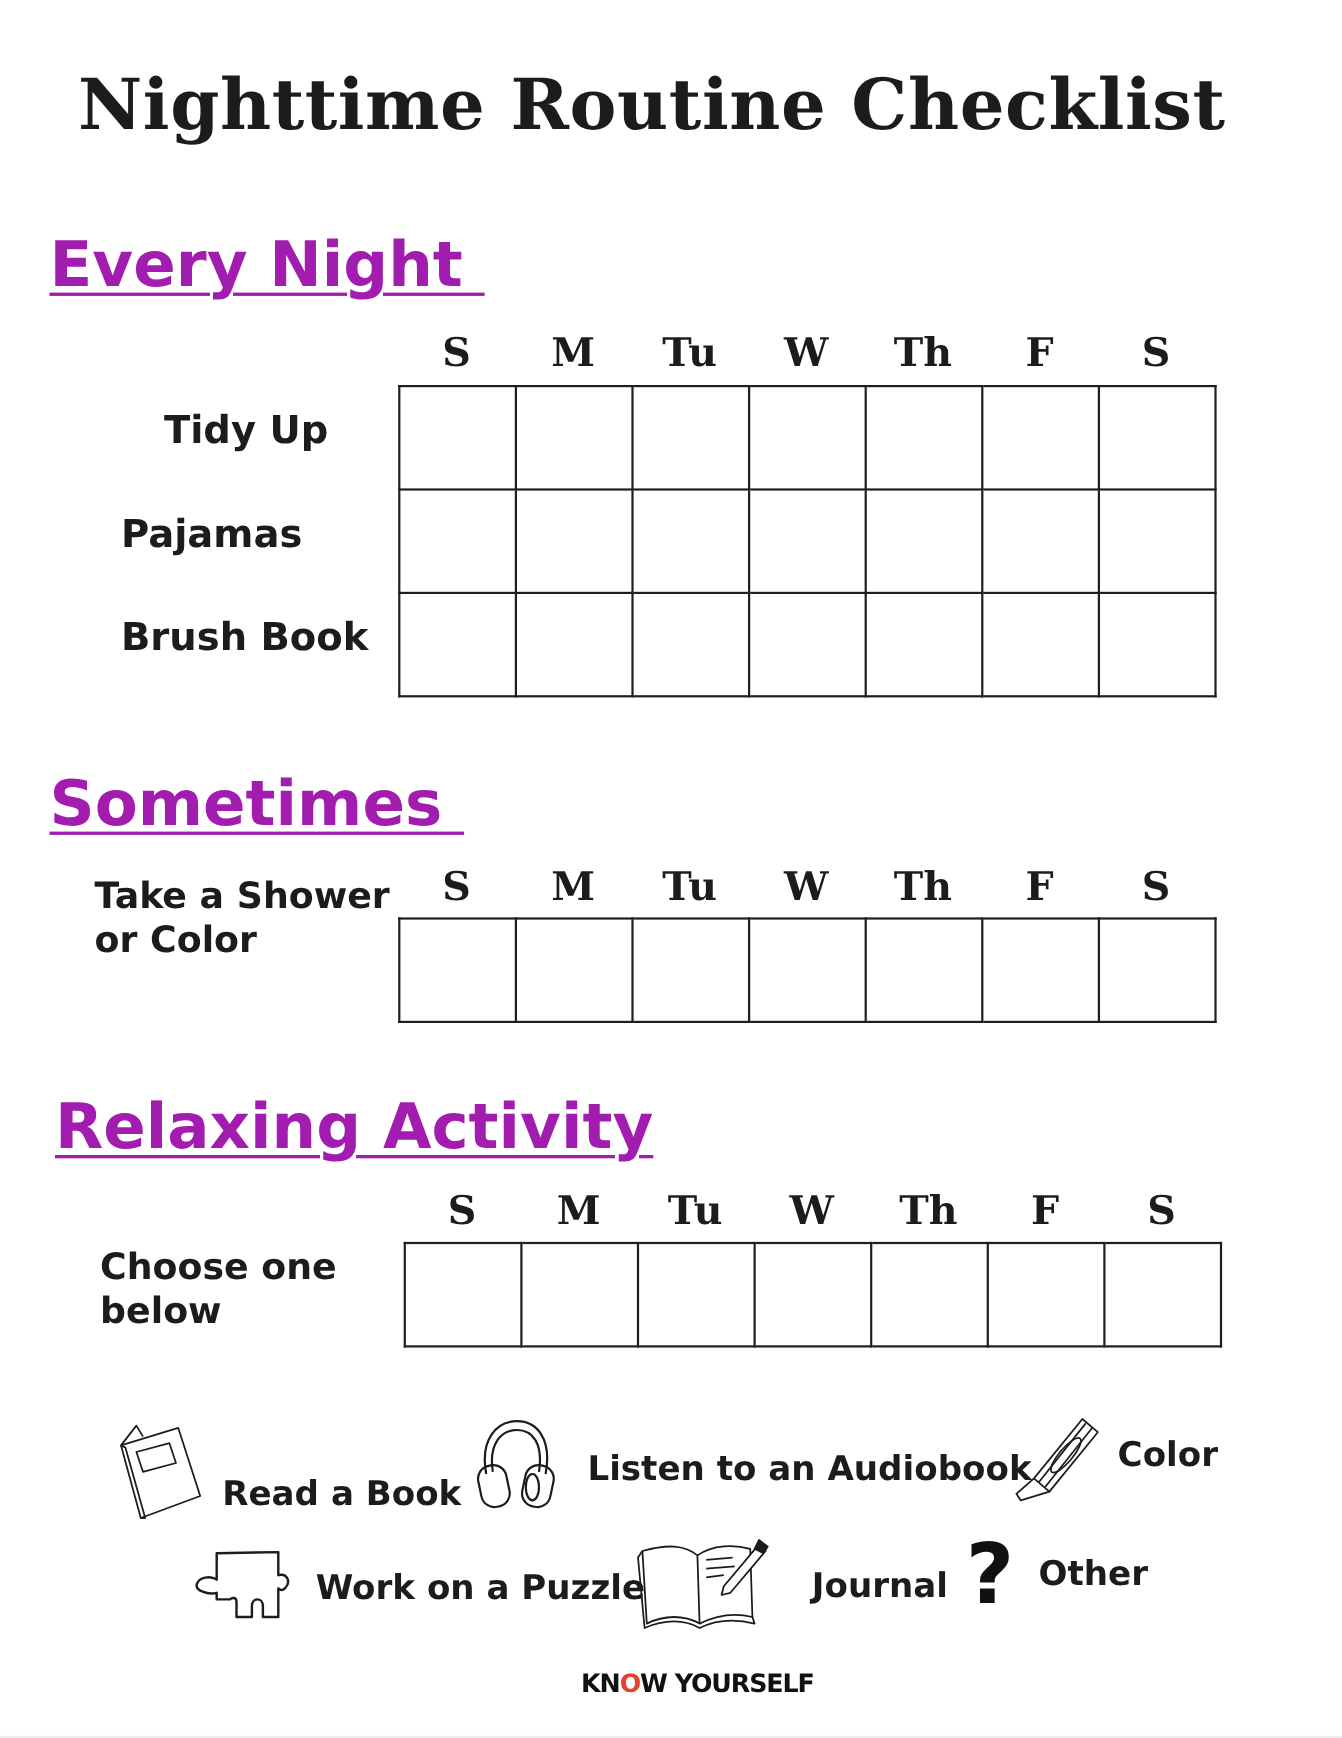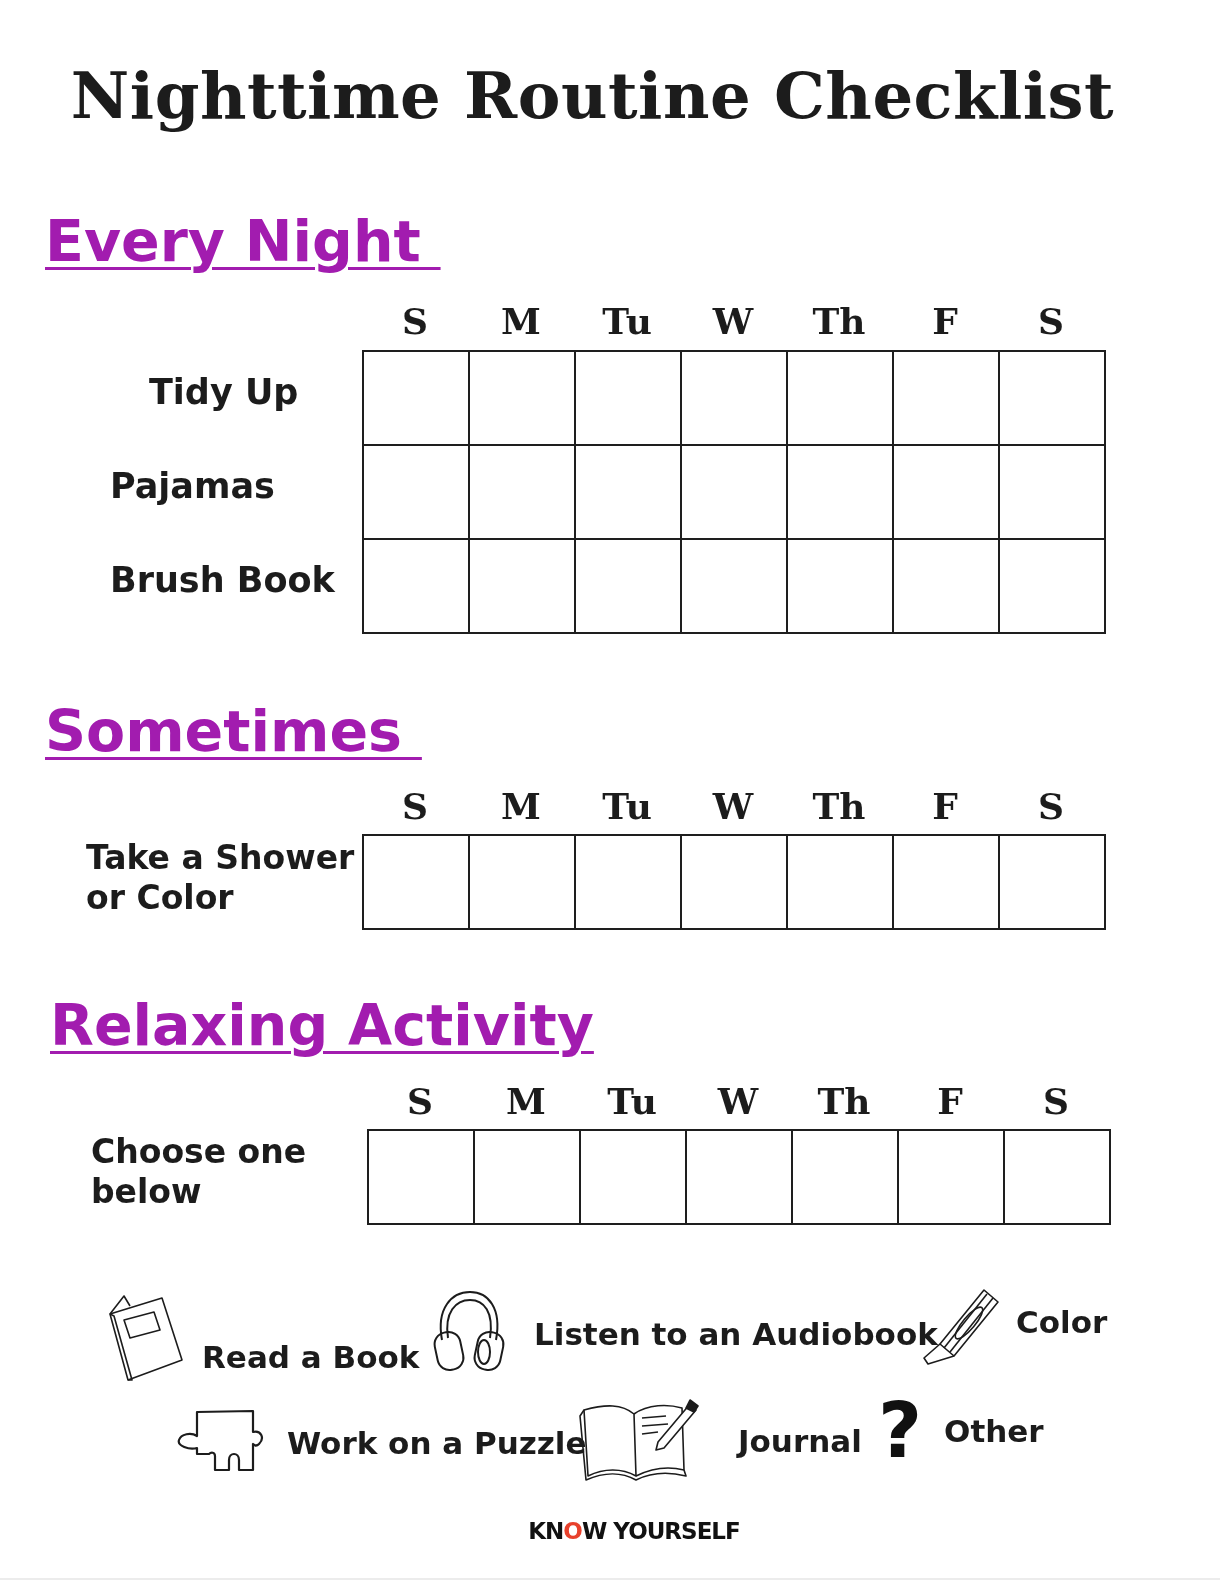--- a/index.html
+++ b/index.html
@@ -77,21 +77,21 @@
 <div class="abs day-row" style="left:362px; top:785px;">
   <div class="day">S</div>
   <div class="day">M</div>
   <div class="day">Tu</div>
   <div class="day">W</div>
   <div class="day">Th</div>
   <div class="day">F</div>
   <div class="day">S</div>
 </div>
 
-<div class="abs label-2line" style="left:86px; top:838px;">
+<div class="abs label-2line" style="left:86px; top:794px;">
   <div>Take a Shower</div>
   <div>or Color</div>
 </div>
 
 <table class="abs grid" style="left:362px; top:834px;">
   <tbody>
       <tr>
     <td></td>
         <td></td>
         <td></td>

